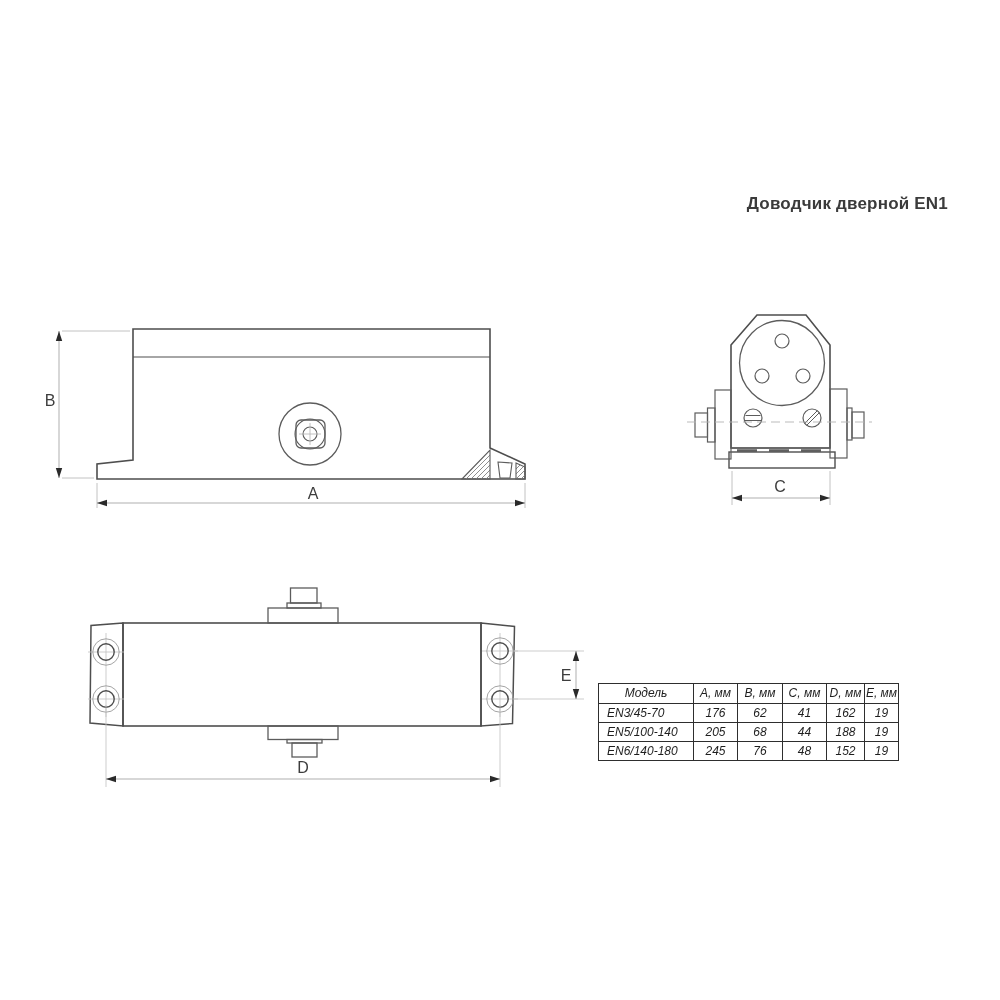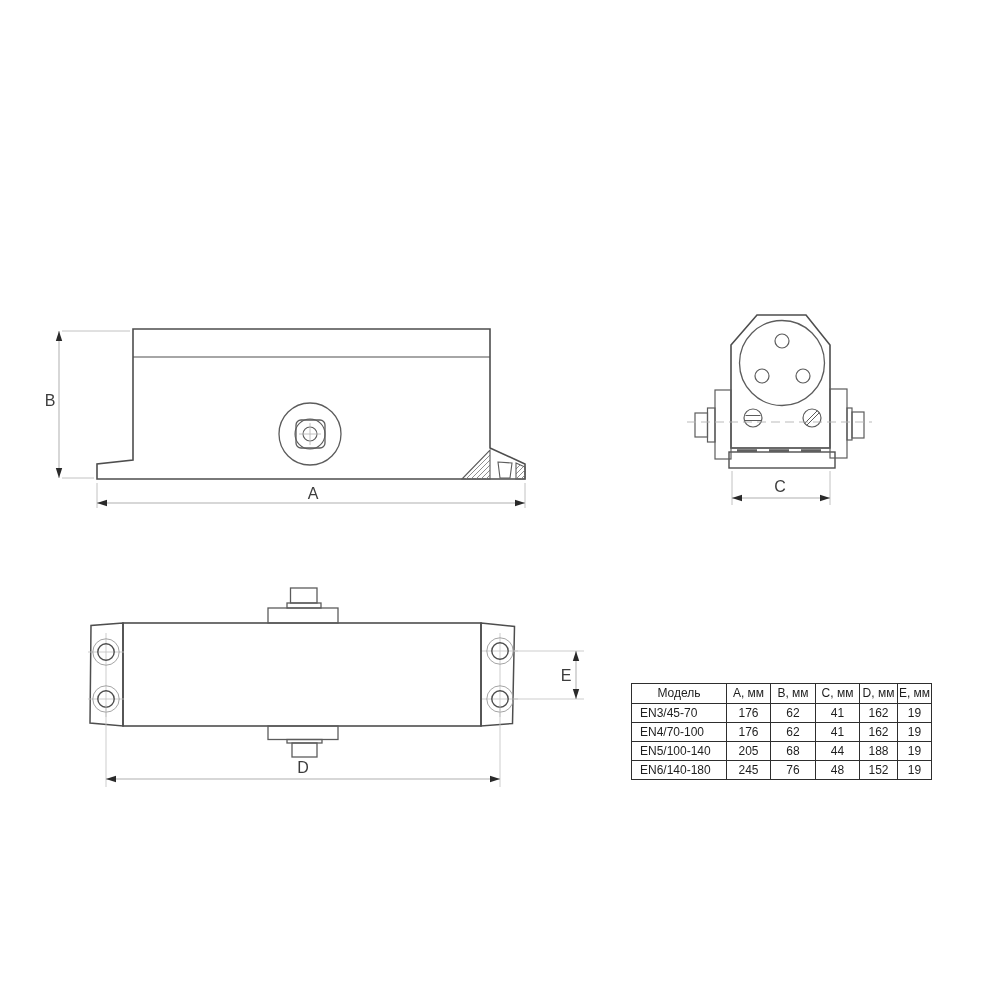--- a/index.html
+++ b/index.html
@@ -1,31 +1,32 @@
 <!DOCTYPE html>
 <html><head>
 <meta charset="utf-8">
 <style>
   html,body{margin:0;padding:0;background:#ffffff;}
   body{width:1000px;height:1000px;font-family:"Liberation Sans",sans-serif;}
   .page{position:relative;width:1000px;height:1000px;background:#ffffff;overflow:hidden;}
   .title{position:absolute;top:194px;right:52px;font-size:17px;font-weight:bold;color:#3b3b3b;letter-spacing:.2px;}
   svg.drawing{position:absolute;left:0;top:0;}
-  .table-wrap{position:absolute;left:631px;top:683px;}
+  .table-wrap{position:absolute;left:598px;top:683px;font-style:italic;}
   table{border-collapse:collapse;table-layout:fixed;width:300px;font-size:12px;color:#1e1e1e;}
   th,td{border:1px solid #2e2e2e;text-align:center;padding:0;height:18px;line-height:18px;font-weight:normal;overflow:hidden;white-space:nowrap;}
   th{height:19px;line-height:19px;}
   .col-model{text-align:left;padding-left:8px;}
   text.dim{font-family:"Liberation Sans",sans-serif;font-size:16px;fill:#3d3d3d;}
 </style>
 </head>
 <body>
 
 <div class="page">
 
+  <div class="title">Доводчик дверной EN1</div>
 
   <svg class="drawing" width="1000" height="1000" viewBox="0 0 1000 1000">
     <defs>
       <pattern id="hatch" patternUnits="userSpaceOnUse" width="5" height="5">
         <path d="M0,5 L5,0" stroke="#8f8f8f" stroke-width="1" fill="none"></path>
       </pattern>
     </defs>
 
     <g fill="none">
       <path d="M133,329 L490,329 L490,448 L525,464 L525,479 L97,479 L97,464 L133,460 Z" stroke="#4e4e4e" stroke-width="1.6"></path>
@@ -187,28 +188,20 @@
       <tbody>
           <tr>
             <td class="col-model">EN3/45-70</td>
             <td>176</td>
             <td>62</td>
             <td>41</td>
             <td>162</td>
             <td>19</td>
           </tr>
           <tr>
-            <td class="col-model">EN4/70-100</td>
-            <td>176</td>
-            <td>62</td>
-            <td>41</td>
-            <td>162</td>
-            <td>19</td>
-          </tr>
-          <tr>
             <td class="col-model">EN5/100-140</td>
             <td>205</td>
             <td>68</td>
             <td>44</td>
             <td>188</td>
             <td>19</td>
           </tr>
           <tr>
             <td class="col-model">EN6/140-180</td>
             <td>245</td>

